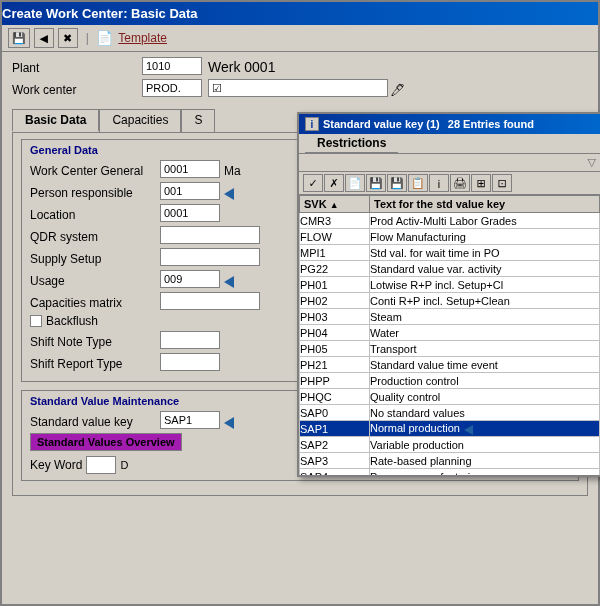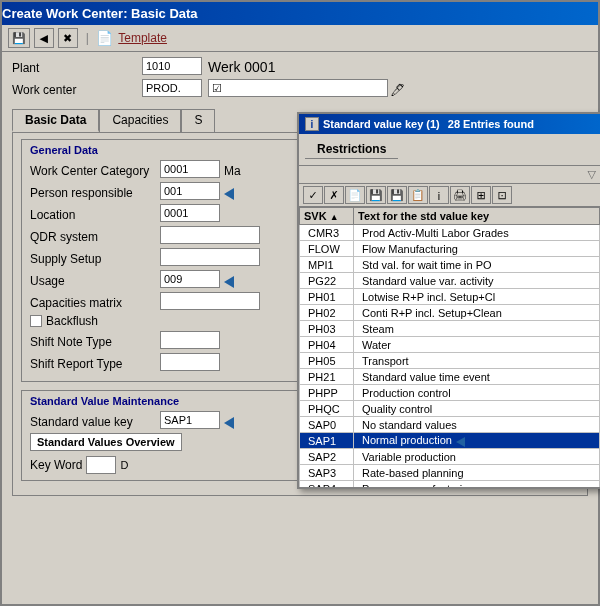--- a/index.html
+++ b/index.html
@@ -171,21 +171,21 @@
     .dd-table th {
       background: #d4d0c8;
       border: 1px solid #808080;
       padding: 2px 4px;
       font-weight: bold;
       text-align: left;
       font-size: 11px;
     }
     .dd-table td {
       border: 1px solid #c0c0c0;
-      padding: 1px 8px;
+      padding: 1px 0;
       background: white;
       height: 16px;
     }
     .dd-table tr.highlighted td {
       background: #003399;
       color: white;
     }
     .sort-arrow {
       color: #000;
       font-size: 9px;
@@ -255,21 +255,21 @@
       <div class="tab">S</div>
     </div>
   </div>
 
   <div style="margin: 0 10px; border: 1px solid #808080; background: #d4d0c8; padding: 6px 8px; position: relative;">
 
     <div class="section-box">
       <div class="section-title">General Data</div>
 
       <div class="form-row">
-        <span class="form-label">Work Center Category</span>
+        <span class="form-label">Work Center General</span>
         <input class="form-input small" value="0001" readonly="" style="">
         <span style="margin-left:4px;font-size:12px;">Ma</span>
       </div>
       <div class="form-row">
         <span class="form-label">Person responsible</span>
         <input class="form-input small" value="001" readonly="" style="">
         <span class="arrow-indicator"></span>
       </div>
       <div class="form-row">
         <span class="form-label">Location</span>
@@ -306,39 +306,39 @@
       </div>
     </div>
 
     <div class="section-box">
       <div class="section-title">Standard Value Maintenance</div>
       <div class="form-row">
         <span class="form-label">Standard value key</span>
         <input class="form-input small" value="SAP1" readonly="" style="">
         <span class="arrow-indicator"></span>
       </div>
-      <div style="background:#ffffff;border:1px solid #808080;padding:2px 6px;font-size:11px;font-weight:bold;margin-bottom:3px;display:inline-block;">
+      <div style="background:#a21caf;border:1px solid #808080;padding:2px 6px;font-size:11px;font-weight:bold;margin-bottom:3px;display:inline-block;">
         <span>Standard Values Overview</span>
       </div>
       <div class="kw-row">
         <span class="kw-label">Key Word</span>
         <input class="kw-input" value="" style="">
         <span style="font-size:11px;">D</span>
       </div>
     </div>
 
   </div>
 
   <div class="dropdown-overlay">
     <div class="dropdown-title-bar">
       <span style="background:#d4d0c8;color:#003399;font-weight:bold;font-size:10px;width:14px;height:14px;border:1px solid #808080;display:inline-flex;align-items:center;justify-content:center;">i</span>
       <span>Standard value key (1)</span>
       <span style="margin-left:4px;">28 Entries found</span>
     </div>
-    <div style="padding: 6px 6px; border-bottom: 1px solid #808080;">
+    <div style="padding: 0 6px; border-bottom: 1px solid #808080;">
       <span class="restrictions-tab">Restrictions</span>
     </div>
     <div class="filter-bar">
       <span style="font-size:11px;color:#666;">▽</span>
     </div>
     <div class="dropdown-toolbar">
       <button class="dd-btn">✓</button>
       <button class="dd-btn">✗</button>
       <button class="dd-btn">📄</button>
       <button class="dd-btn">💾</button>
@@ -346,21 +346,21 @@
       <button class="dd-btn">📋</button>
       <button class="dd-btn">ℹ</button>
       <button class="dd-btn">🖨</button>
       <button class="dd-btn">⊞</button>
       <button class="dd-btn">⊡</button>
     </div>
     <div style="overflow-y:auto;max-height:280px;">
       <table class="dd-table">
         <thead>
           <tr>
-            <th style="width:54px;">SVK <span class="sort-arrow">▲</span></th>
+            <th style="width:70px;">SVK <span class="sort-arrow">▲</span></th>
             <th>Text for the std value key</th>
           </tr>
         </thead>
         <tbody id="dd-tbody">
         <tr>
               <td>CMR3</td>
               <td>Prod Activ-Multi Labor Grades</td>
             </tr>
             <tr>
               <td>FLOW</td>

